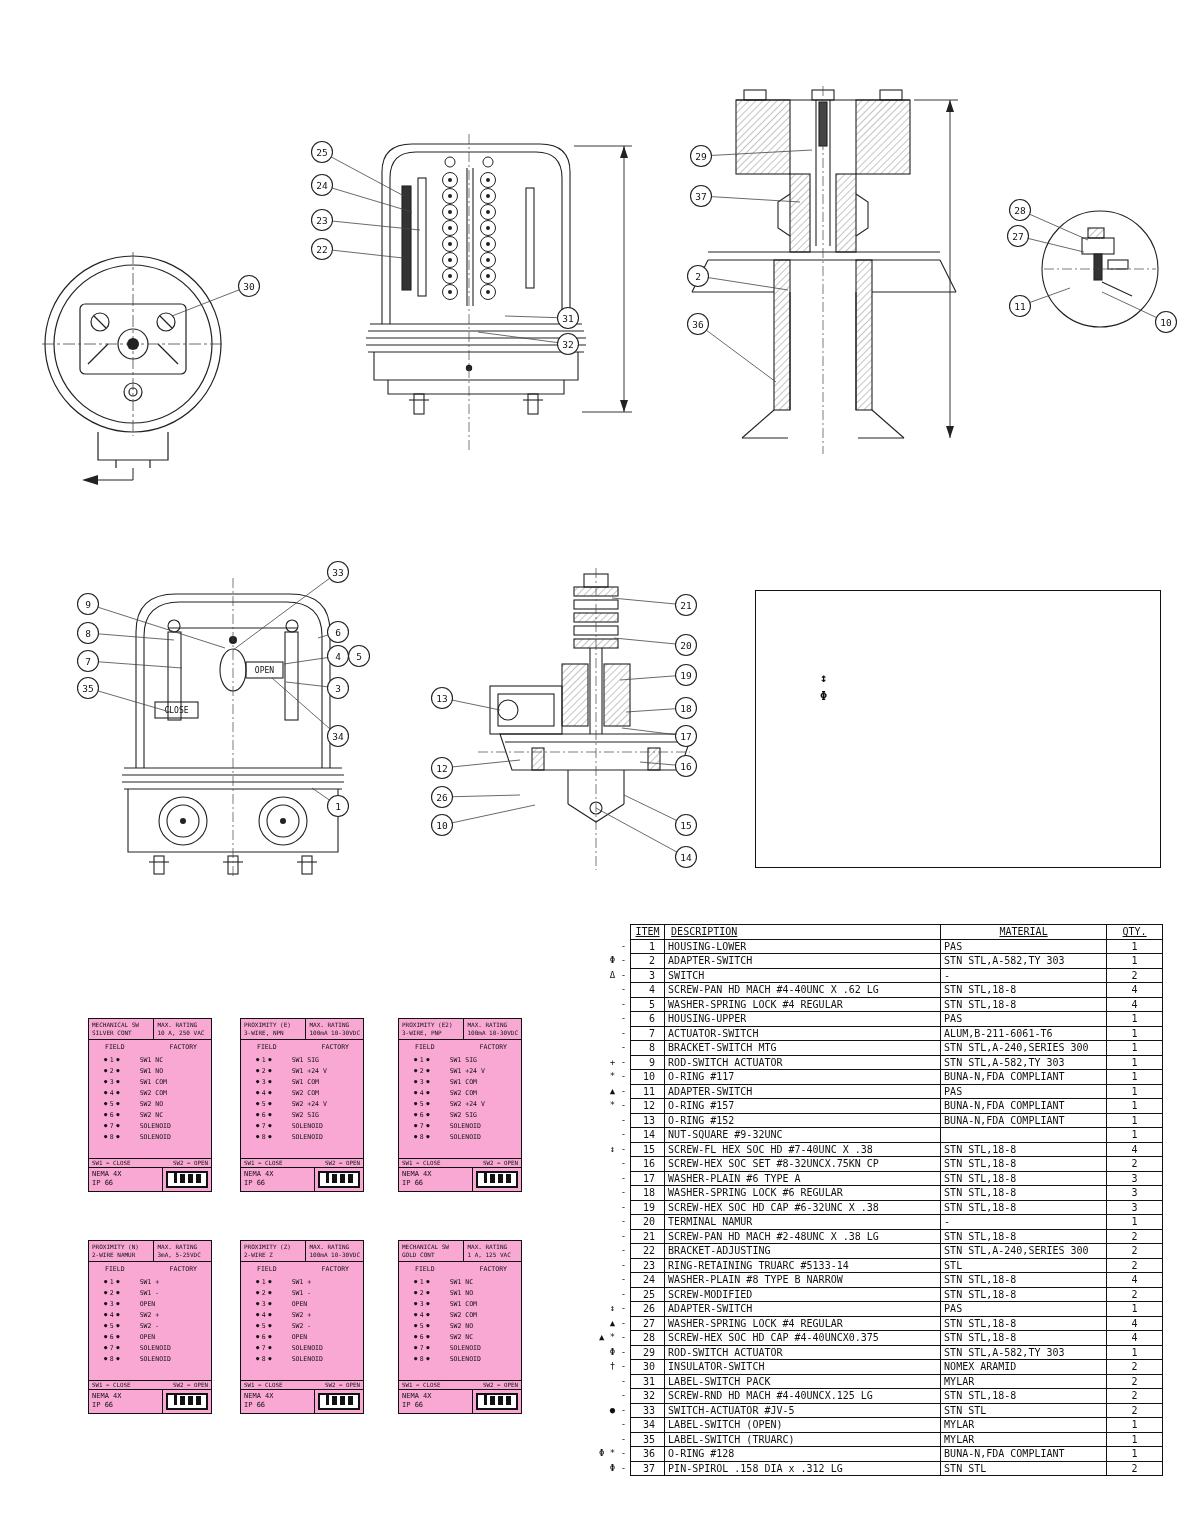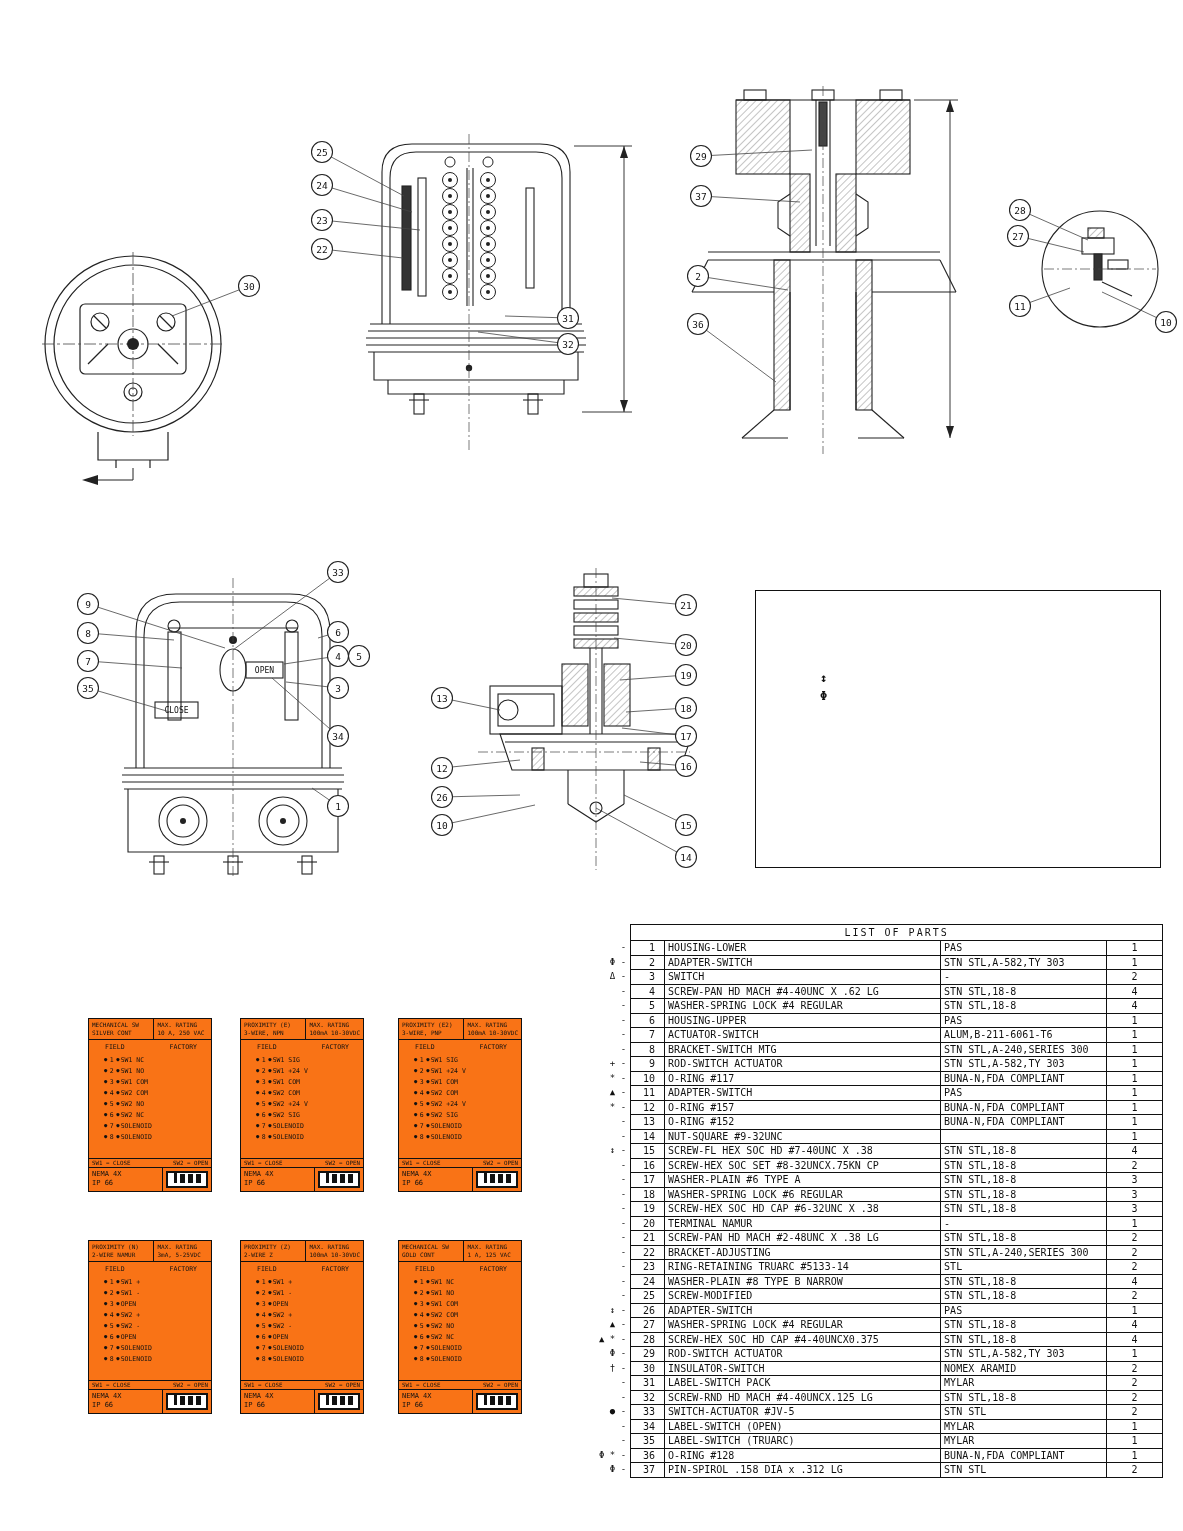--- a/index.html
+++ b/index.html
@@ -11,38 +11,38 @@
   .leader{stroke:#444;stroke-width:.8}
   .bubble{fill:#fff;stroke:#222;stroke-width:1.1}
   .bubble-num{font:9.5px "DejaVu Sans Mono",monospace;fill:#111;text-anchor:middle}
 
   .blank-box{position:absolute;left:755px;top:590px;width:406px;height:278px;border:1.5px solid #111;background:#fff}
   .blank-box .sym{position:absolute;left:64px;font-size:12px;font-weight:bold}
   .sym1{top:80px}.sym2{top:98px}
 
   
   #labels{position:absolute;left:88px;top:1018px;width:436px;height:398px}
-  .label-box{position:absolute;width:124px;height:174px;border:1.5px solid #111;background:#f97316;
+  .label-box{position:absolute;width:124px;height:174px;border:1.5px solid #111;background:#f9a8d4;
              display:flex;flex-direction:column}
   .label-box:nth-of-type(1){left:0;top:0}
   .label-box:nth-of-type(2){left:152px;top:0}
   .label-box:nth-of-type(3){left:310px;top:0}
   .label-box:nth-of-type(4){left:0;top:222px}
   .label-box:nth-of-type(5){left:152px;top:222px}
   .label-box:nth-of-type(6){left:310px;top:222px}
   .lb-head{display:flex;border-bottom:1px solid #111}
   .lb-type{flex:1.15;border-right:1px solid #111;padding:2px 1px 2px 3px}
   .lb-max{flex:1;padding:2px 1px 2px 3px}
   .lb-head div div{font-size:6px;line-height:1.35;white-space:nowrap}
   .lb-ff{display:flex;justify-content:space-between;padding:3px 14px 1px 16px;font-size:6.5px}
   .lb-rows{flex:1;padding:2px 0 0 15px}
   .lb-row{display:flex;align-items:center;height:11px;font-size:6.5px}
   .lb-row .dot{font-size:5.5px;line-height:1}
   .lb-row .num{width:9px;text-align:center}
-  .lb-row .lbl{margin-left:1px;white-space:nowrap}
+  .lb-row .lbl{margin-left:20px;white-space:nowrap}
   .lb-sw{display:flex;justify-content:space-between;border-top:1px solid #111;padding:1px 3px;font-size:5.8px;white-space:nowrap}
   .lb-foot{display:flex;border-top:1px solid #111;height:24px}
   .lb-nema{flex:1;border-right:1px solid #111;padding:2px 3px;font-size:7px;font-weight:normal;line-height:1.35}
   .lb-logo{width:42px;display:flex;align-items:flex-end;justify-content:center;gap:3px;margin:3px;
            border:2px solid #111;padding:2px 2px 3px;background:#fff}
   .lb-logo i{display:block;width:5px;height:9px;background:#111}
   .lb-logo i:first-child{width:3px;height:12px}
 
   
   #parts{position:absolute;left:596px;top:924px}
@@ -824,21 +824,24 @@
       <colgroup>
           <col class="cg">
           <col class="c1">
           <col class="c2">
           <col class="c3">
           <col class="c4">
         </colgroup>
       <thead>
         <tr>
           <td class="gut"></td>
-          <td class="title-cell" colspan="4">LIST OF PARTS</td>
+          <th class="hc">ITEM</th>
+          <th>DESCRIPTION</th>
+          <th class="hc">MATERIAL</th>
+          <th class="hc">QTY.</th>
         </tr>
       </thead>
       <tbody id="parts-body">
           <tr>
             <td class="gut">-</td>
             <td class="item">1</td>
             <td class="desc">HOUSING-LOWER</td>
             <td class="mat">PAS</td>
             <td class="qty">1</td>
           </tr>

